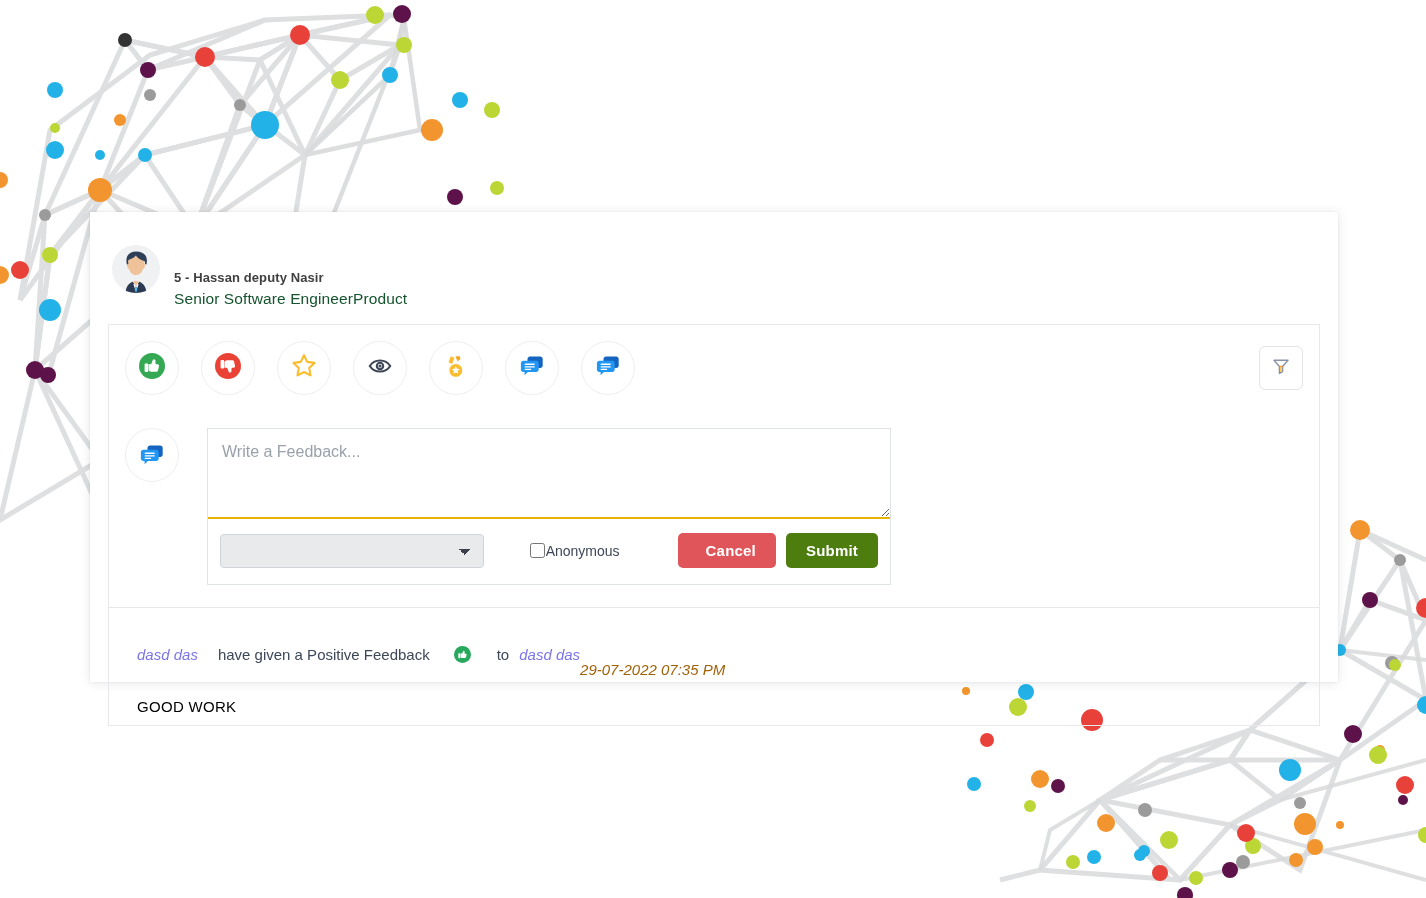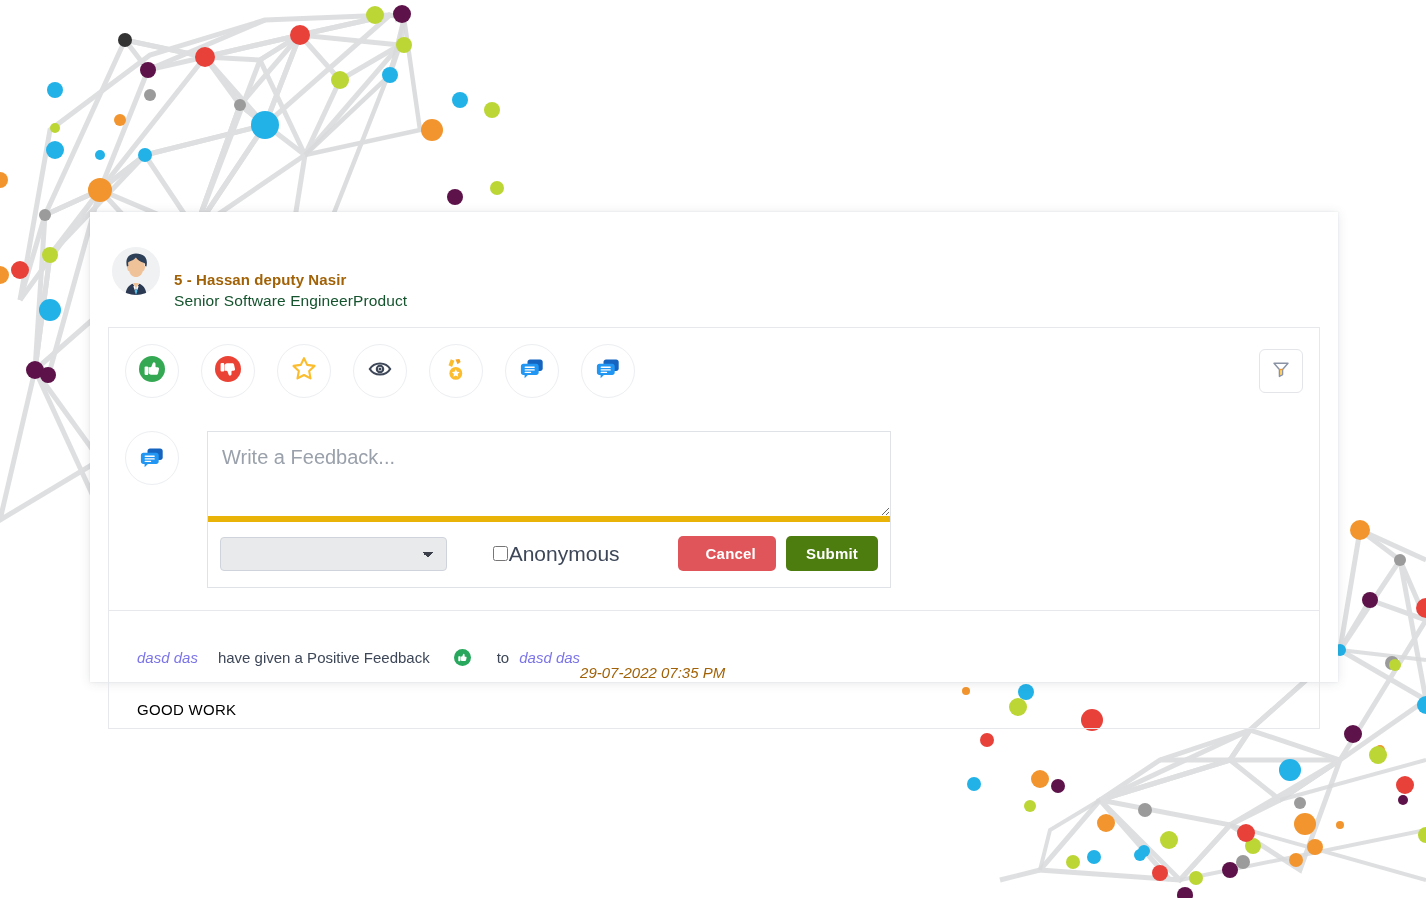--- a/index.html
+++ b/index.html
@@ -48,23 +48,23 @@
     border-radius: 50%;
     overflow: hidden;
     flex: 0 0 48px;
     background: #f1f2f4;
   }
   .header-text {
     margin-left: 14px;
     line-height: 1.28;
   }
   .user-name {
-    font-size: 15px;
+    font-size: 13px;
     font-weight: bold;
-    color: #a16207;
+    color: #404040;
     letter-spacing: .1px;
     margin-top: 40px;
   }
   .user-role {
     font-size: 15.5px;
     font-weight: normal;
     color: #14532d;
     letter-spacing: .1px;
     margin-top: 2px;
   }
@@ -140,27 +140,27 @@
     width: 684px;
     border: 1px solid #dfe2e7;
     background: #ffffff;
     box-sizing: border-box;
   }
   .feedback-textarea {
     display: block;
     width: 100%;
     height: 90px;
     border: none;
-    border-bottom: 6px solid #eab308;
+    border-bottom: 2px solid #eab308;
     outline: none;
     resize: vertical;
     padding: 14px 14px 10px 14px;
     box-sizing: border-box;
     font-family: "Liberation Sans", sans-serif;
-    font-size: 20px;
+    font-size: 16px;
     color: #3d4758;
     background: transparent;
   }
   .feedback-textarea::placeholder {
     color: #9aa1ab;
   }
   .compose-controls {
     display: flex;
     align-items: center;
     padding: 14px 12px 16px 12px;
@@ -191,21 +191,21 @@
     margin-left: 46px;
   }
   .anon-checkbox {
     width: 15px;
     height: 15px;
     margin: 0;
     cursor: pointer;
     accent-color: #5b4bd4;
   }
   .anon-label {
-    font-size: 21px;
+    font-size: 14px;
     color: #3d4758;
     margin-left: 1px;
     cursor: pointer;
   }
   .btn {
     border: none;
     border-radius: 5px;
     color: #ffffff;
     font-family: "Liberation Sans", sans-serif;
     font-size: 15px;

